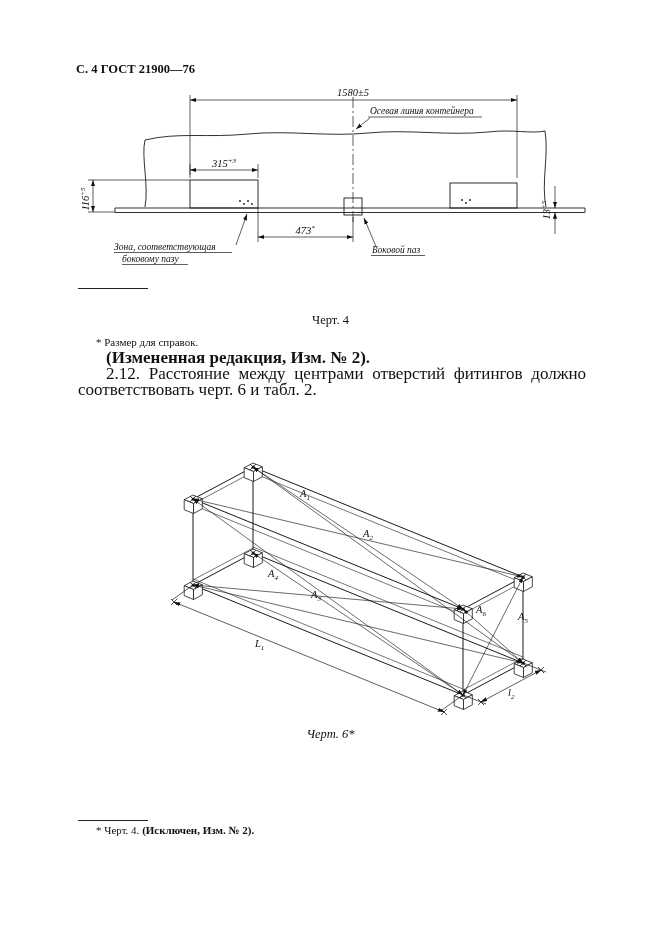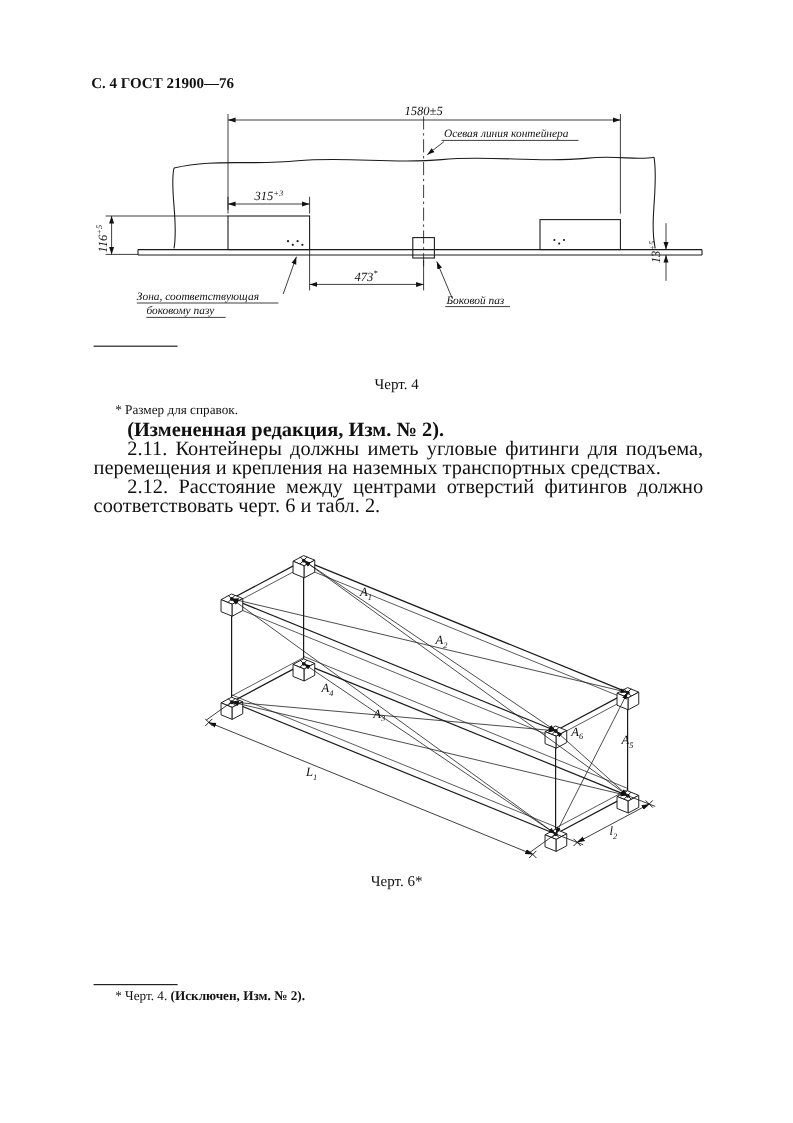--- a/index.html
+++ b/index.html
@@ -113,21 +113,20 @@
     <text x="54" y="177" class="lbltxt">боковому пазу</text>
   </svg>
 
   <div class="abs rule" style="left:78px;top:288px;"></div>
   <div class="abs fnote" style="left:96px;top:292px;margin-top:44px;">* Размер для справок.</div>
 
   <div class="abs caption" style="top:313px;">Черт. 4</div>
 
   <div class="abs bodyblock" style="left:78px;top:350px;">
     <p class="amend">(Измененная редакция, Изм. № 2).</p>
-    <p>2.11. Контейнеры должны иметь угловые фитинги для подъема, перемещения и крепления на наземных транспортных средствах.</p>
     <p>2.12. Расстояние между центрами отверстий фитингов должно соответствовать черт. 6 и табл. 2.</p>
   </div>
 
   <svg class="abs" style="left:160px;top:415px;" width="420" height="310" viewBox="0 0 420 310">
     <defs>
       <marker id="arr2" markerWidth="10" markerHeight="8" refX="9" refY="4" orient="auto-start-reverse">
         <path d="M0,1 L9,4 L0,7 z" fill="#111"></path>
       </marker>
       <g id="cube">
         <polygon points="0,0 9.3,3.8 0.5,8.5 -8.8,4.7" fill="#fff" stroke="#1a1a1a" stroke-width="0.8"></polygon>
@@ -205,18 +204,18 @@
     <text x="140" y="82" class="figlbl"><tspan>А</tspan><tspan dy="3" class="sublbl">1</tspan></text>
     <text x="203" y="122" class="figlbl"><tspan>А</tspan><tspan dy="3" class="sublbl">2</tspan></text>
     <text x="151" y="183" class="figlbl"><tspan>А</tspan><tspan dy="3" class="sublbl">3</tspan></text>
     <text x="108" y="162" class="figlbl"><tspan>А</tspan><tspan dy="3" class="sublbl">4</tspan></text>
     <text x="358" y="205" class="figlbl"><tspan>А</tspan><tspan dy="3" class="sublbl">5</tspan></text>
     <text x="316" y="198" class="figlbl"><tspan>А</tspan><tspan dy="3" class="sublbl">6</tspan></text>
     <text x="95" y="232" class="figlbl"><tspan>L</tspan><tspan dy="3" class="sublbl">1</tspan></text>
     <text x="348" y="281" class="figlbl"><tspan>l</tspan><tspan dy="3" class="sublbl">2</tspan></text>
   </svg>
 
-  <div class="abs caption" style="top:727px;">Черт. 6*</div>
+  <div class="abs caption" style="top:727px;font-style:italic;">Черт. 6*</div>
 
   <div class="abs rule" style="left:78px;top:820px;"></div>
   <div class="abs fnote" style="left:96px;top:824px;"><span>* Черт. 4. </span><b>(Исключен, Изм. № 2).</b></div>
 
 </div>
 
 </body></html>

